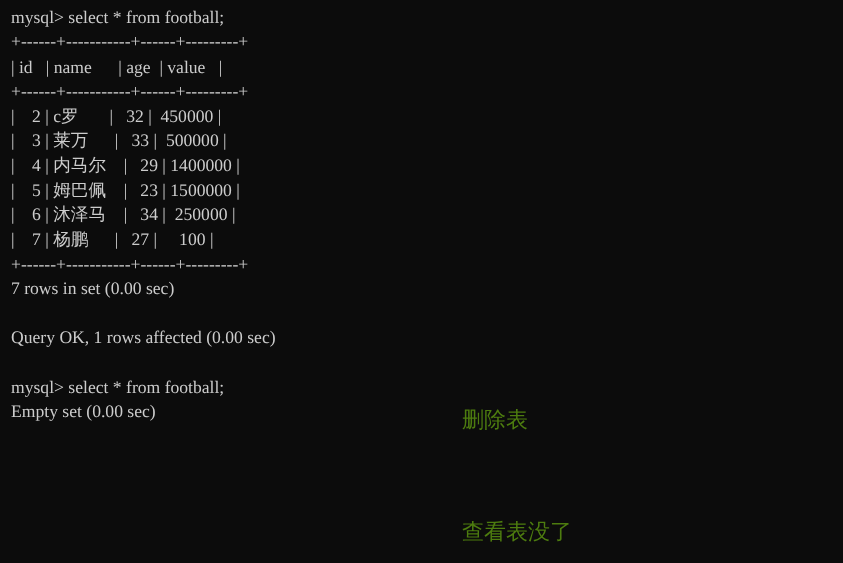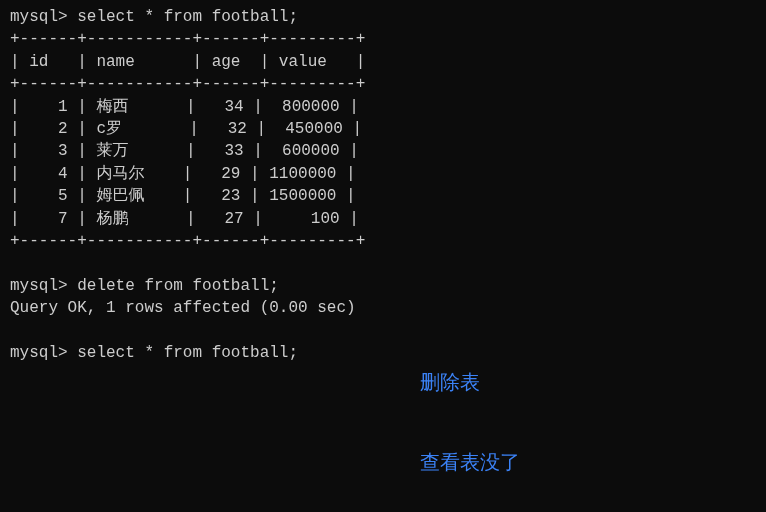--- a/index.html
+++ b/index.html
@@ -16,70 +16,72 @@
       width: 766px;
       height: 512px;
       overflow: hidden;
       line-height: 1.4;
     }
     .table-line {
       white-space: pre;
       color: #cccccc;
     }
     .annotation {
-      color: #3b82f6;
+      color: #4d7c0f;
       position: absolute;
     }
     .annotation1 {
       left: 410px;
       top: 362px;
       font-size: 20px;
       font-family: 'Microsoft YaHei', sans-serif;
     }
     .annotation2 {
       left: 410px;
-      top: 442px;
+      top: 466px;
       font-size: 20px;
-      font-family: Liberation Serif, serif;
+      font-family: Liberation Mono, monospace;
     }
     .cursor {
       display: inline-block;
       background: #00ff00;
       width: 10px;
       height: 18px;
       vertical-align: text-bottom;
     }
     .line {
       display: block;
+      font-family: Liberation Serif, serif;
     }
     .container {
       position: relative;
     }
   </style>
 </head>
 <body>
 
 <div class="container">
 
   <span class="line">mysql&gt; select * from football;</span>
   <span class="line table-line">+------+-----------+------+---------+</span>
   <span class="line table-line">| id   | name      | age  | value   |</span>
   <span class="line table-line">+------+-----------+------+---------+</span>
   <div id="table-rows">
-      <span class="line table-line">|    1 | 梅西      |   34 |  800000 |</span>
       <span class="line table-line">|    2 | c罗       |   32 |  450000 |</span>
-      <span class="line table-line">|    3 | 莱万      |   33 |  600000 |</span>
-      <span class="line table-line">|    4 | 内马尔    |   29 | 1100000 |</span>
+      <span class="line table-line">|    3 | 莱万      |   33 |  500000 |</span>
+      <span class="line table-line">|    4 | 内马尔    |   29 | 1400000 |</span>
       <span class="line table-line">|    5 | 姆巴佩    |   23 | 1500000 |</span>
+      <span class="line table-line">|    6 | 沐泽马    |   34 |  250000 |</span>
       <span class="line table-line">|    7 | 杨鹏      |   27 |     100 |</span>
     </div>
   <span class="line table-line">+------+-----------+------+---------+</span>
+  <span class="line">7 rows in set (0.00 sec)</span>
   <span class="line">&nbsp;</span>
-  <span class="line">mysql&gt; delete from football;</span>
   <span class="line">Query OK, 1 rows affected (0.00 sec)</span>
   <span class="line">&nbsp;</span>
   <span class="line">mysql&gt; select * from football;</span>
+  <span class="line">Empty set (0.00 sec)</span>
   <span class="line">&nbsp;</span>
 
   <div class="annotation annotation1">删除表</div>
   <div class="annotation annotation2">查看表没了</div>
 
 </div>
 
 </body></html>

